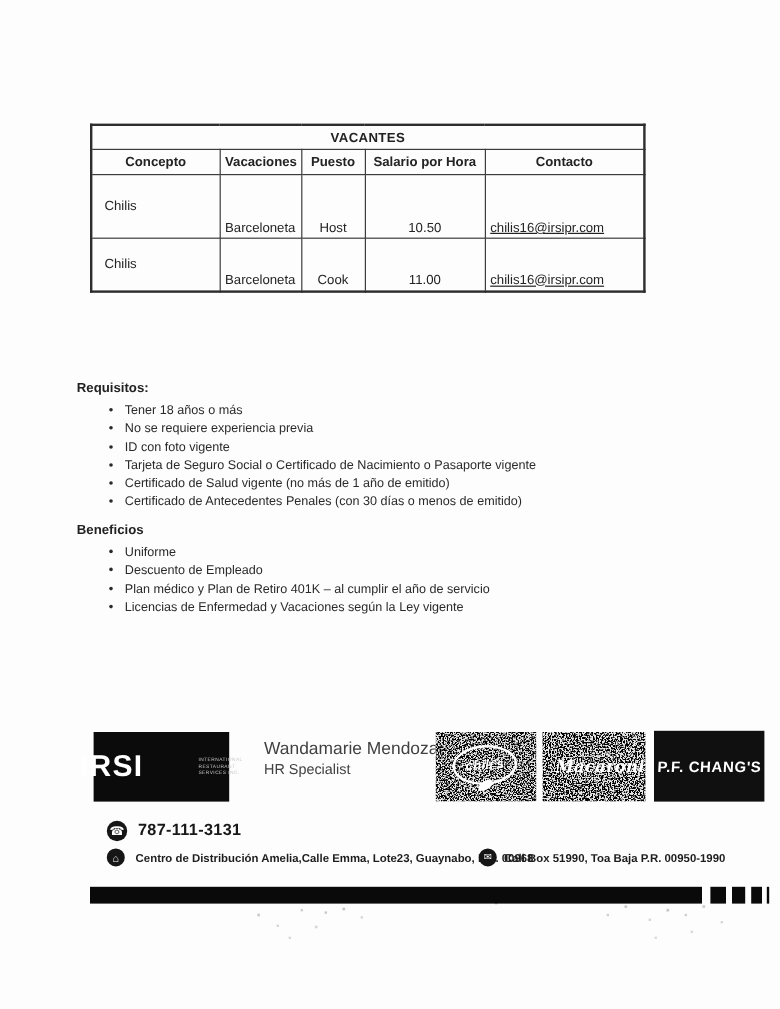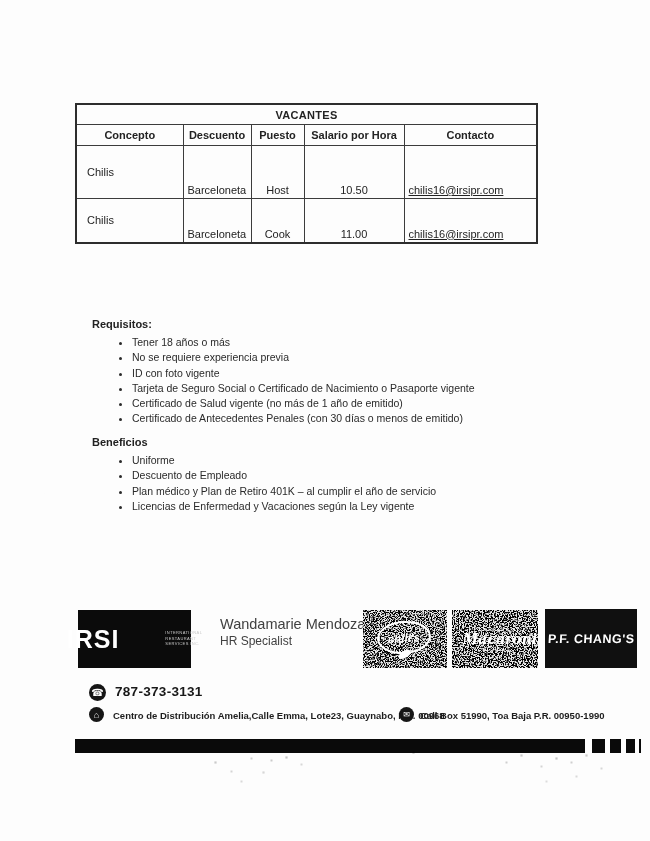--- a/index.html
+++ b/index.html
@@ -14,21 +14,21 @@
   .vtable .head-row th{height:20px;text-align:center;font-weight:bold;}
   .vtable tr.r1{height:53px}
   .vtable tr.r2{height:44px}
   .vtable tr.r2 td{border-top:1px dashed #666;}
   .vtable td.concept{vertical-align:middle;padding-left:10px;}
   .vtable td.vb{vertical-align:bottom;padding-bottom:2px;}
   .vtable td.ctr{text-align:center;}
   .email{text-decoration:underline;color:#232323;cursor:pointer;}
 
   
-  .section{position:absolute;left:92px;width:500px;}
+  .section{position:absolute;left:64px;width:500px;}
   .sec-req{top:318px;} .sec-ben{top:436px;}
   .sec-head{font-weight:bold;font-size:11px;line-height:13px;color:#222;}
   .section ul{margin:4px 0 0 0;padding-left:40px;list-style:disc;}
   .section li{font-size:10.5px;line-height:15.3px;color:#2a2a2a;}
 
   
   .irsi{position:absolute;left:78px;top:610px;width:113px;height:58px;background:#0b0b0b;
         display:flex;align-items:center;justify-content:center;gap:23px;}
   .irsi-text{color:#fff;font-size:25px;font-weight:bold;letter-spacing:1px;line-height:1;}
   .irsi-bar{width:2px;height:22px;background:#fff;}
@@ -102,21 +102,21 @@
         <col style="width:53px">
       <col style="width:100px">
         <col style="width:133px">
     </colgroup>
     <tbody>
       <tr class="title-row">
         <td colspan="5">VACANTES</td>
       </tr>
       <tr class="head-row">
         <th>Concepto</th>
-        <th>Descuento</th>
+        <th>Vacaciones</th>
         <th>Puesto</th>
         <th>Salario por Hora</th>
         <th>Contacto</th>
       </tr>
       <tr class="r1">
         <td class="concept">Chilis</td>
         <td class="vb">Barceloneta</td>
         <td class="vb ctr">Host</td>
         <td class="vb ctr">10.50</td>
         <td class="vb">
@@ -201,21 +201,21 @@
     </div>
   </div>
 
   <div class="brand b-pf">
     <span class="pf-label">P.F. CHANG'S</span>
   </div>
 
   <div class="cicon i-phone">
     <span>☎</span>
   </div>
-  <div class="phone-num">787-373-3131</div>
+  <div class="phone-num">787-111-3131</div>
 
   <div class="cicon i-loc">
     <span>⌂</span>
   </div>
   <div class="addr">Centro de Distribución Amelia,Calle Emma, Lote23, Guaynabo, P.R. 00968</div>
 
   <div class="cicon i-mail">
     <span>✉</span>
   </div>
   <div class="cbox">Call Box 51990, Toa Baja P.R. 00950-1990</div>

